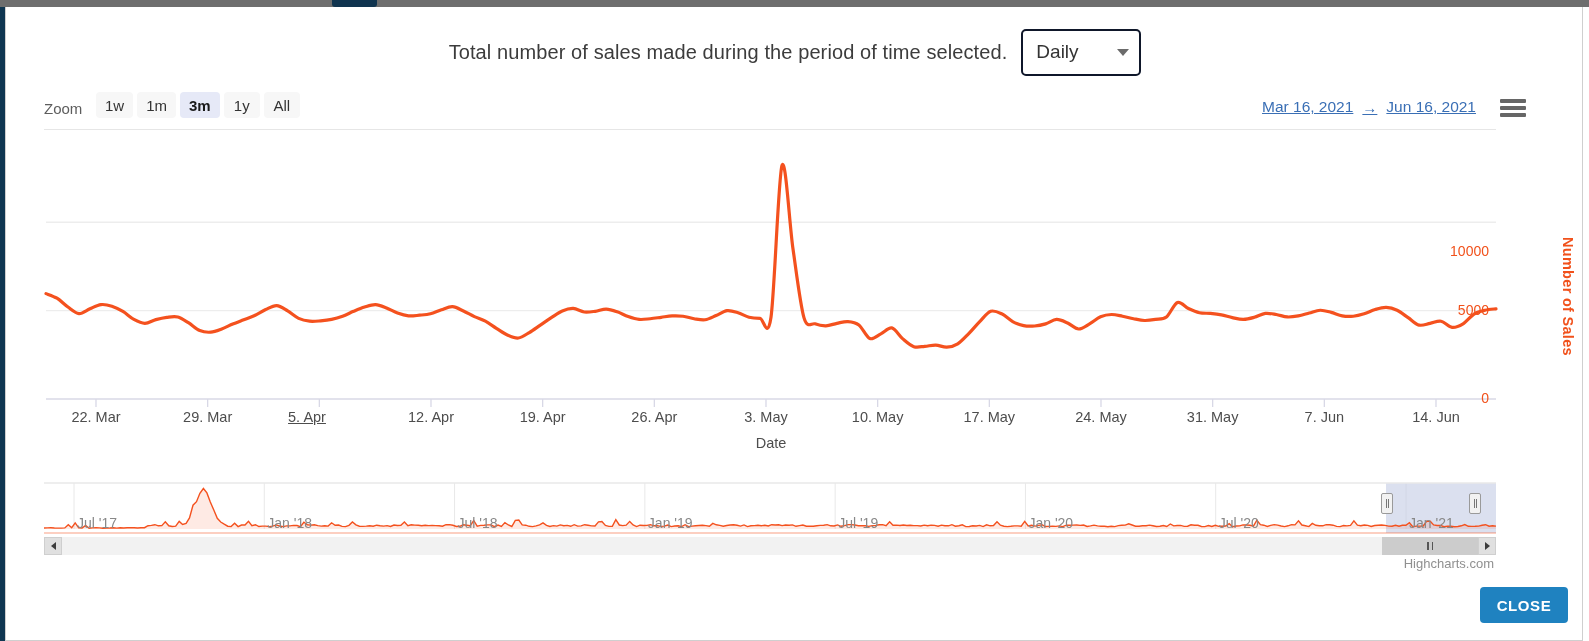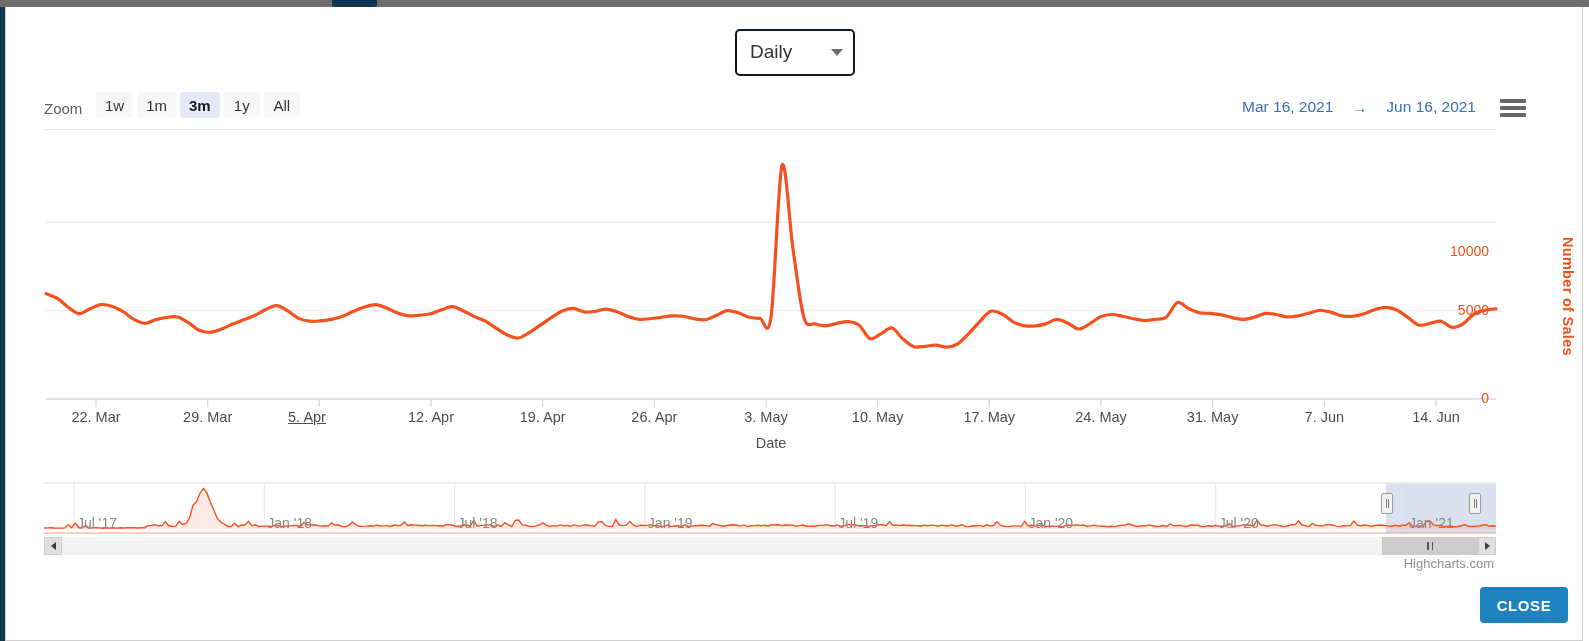--- a/index.html
+++ b/index.html
@@ -130,21 +130,22 @@
     color: #1a1a1a;
   }
   #date-range {
     position: absolute;
     right: 108px; top: 9px;
     font-size: 15.5px;
     color: #3a6fb5;
     white-space: nowrap;
     display: flex;
     align-items: flex-end;
-    gap: 19px;
+    gap: 9px;
+    text-decoration: underline;
   }
   #date-arrow { color: #3a6fb5; font-size: 15px; }
   #menu-button {
     position: absolute;
     right: 58px; top: 8px;
     width: 26px; height: 22px;
     display: flex;
     flex-direction: column;
     justify-content: space-between;
     padding: 2px 0;
@@ -325,20 +326,21 @@
 <div id="app-root">
 
   <div id="top-strip">
     <div id="top-strip-tab"></div>
   </div>
   <div id="left-edge"></div>
 
   <div id="dialog">
 
     <div id="header">
+      <div id="header-caption">Total number of sales made during the period of time selected.</div>
       <div id="granularity-select">
         <span id="granularity-value">Daily</span>
         <span class="caret"></span>
       </div>
     </div>
 
     <div id="range-row">
       <span id="zoom-label">Zoom</span>
       <div id="range-buttons">
           <button class="range-btn">1w</button>

